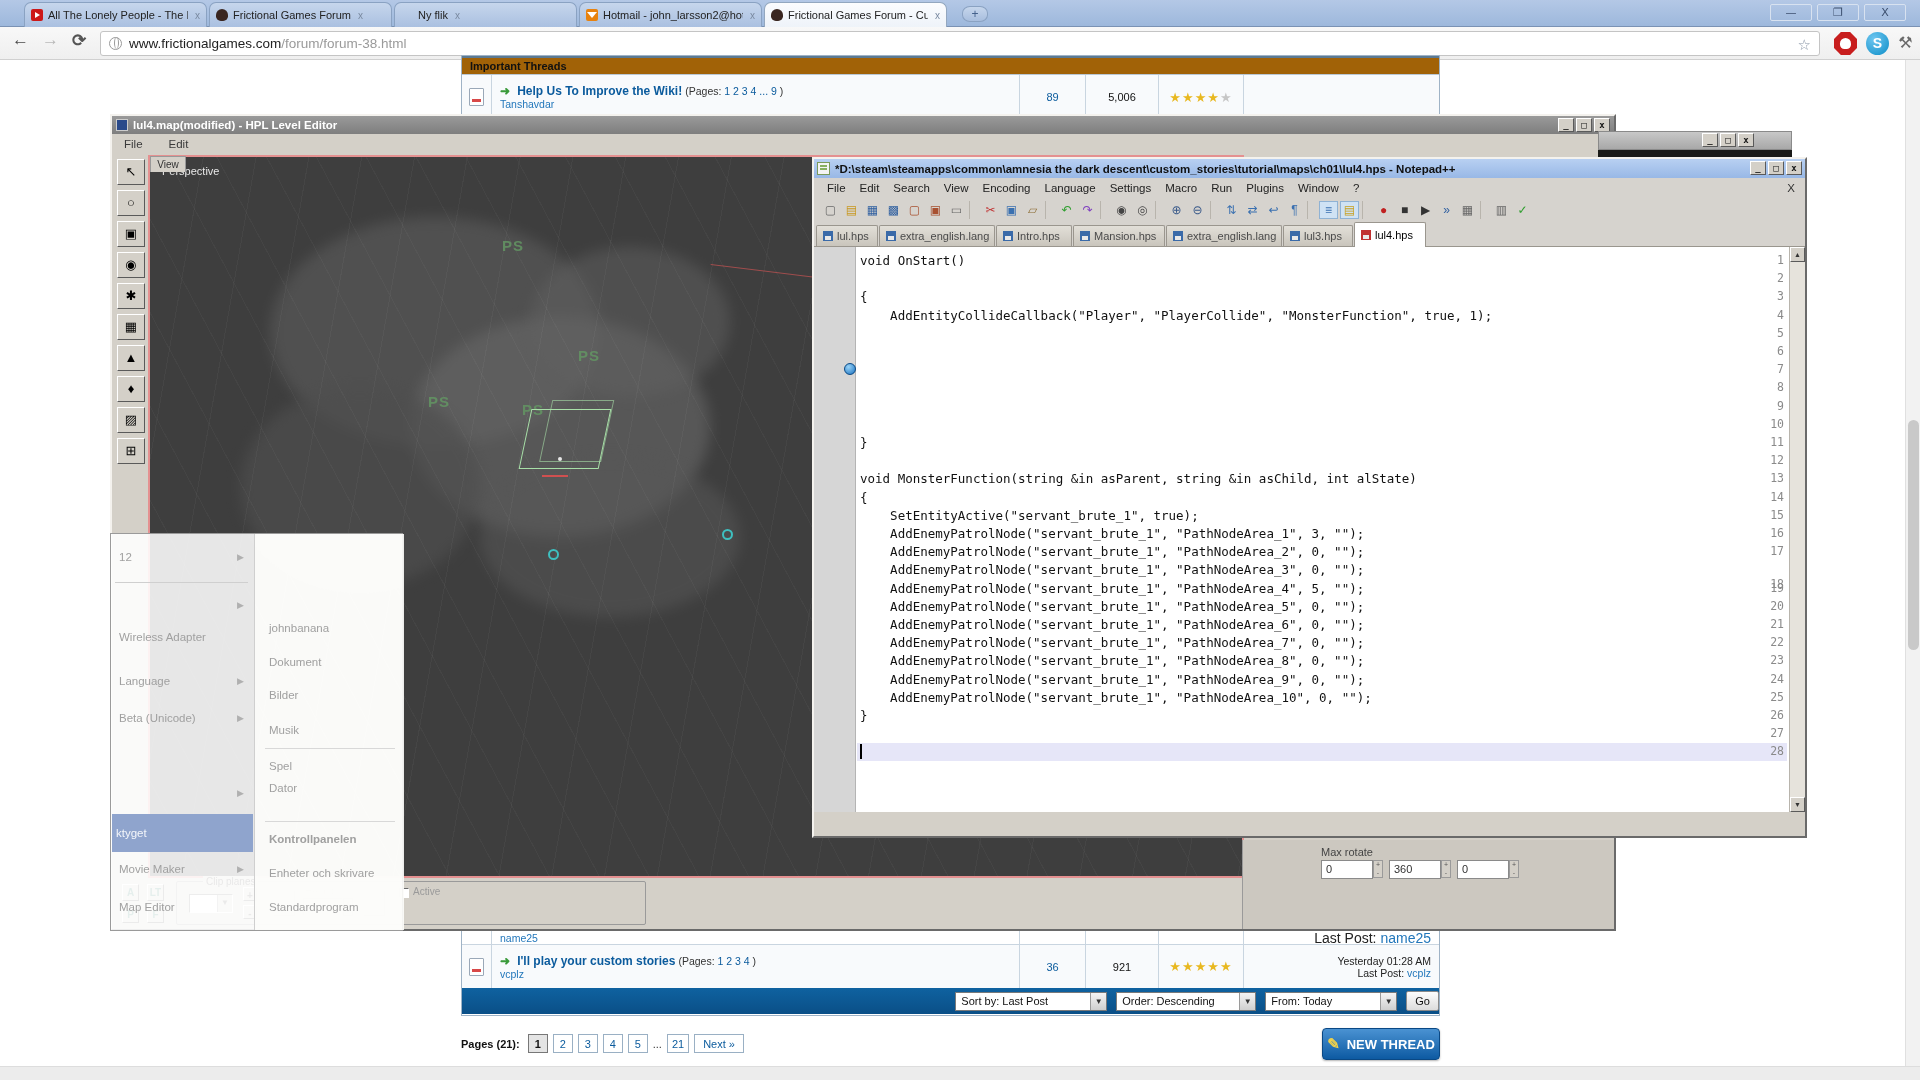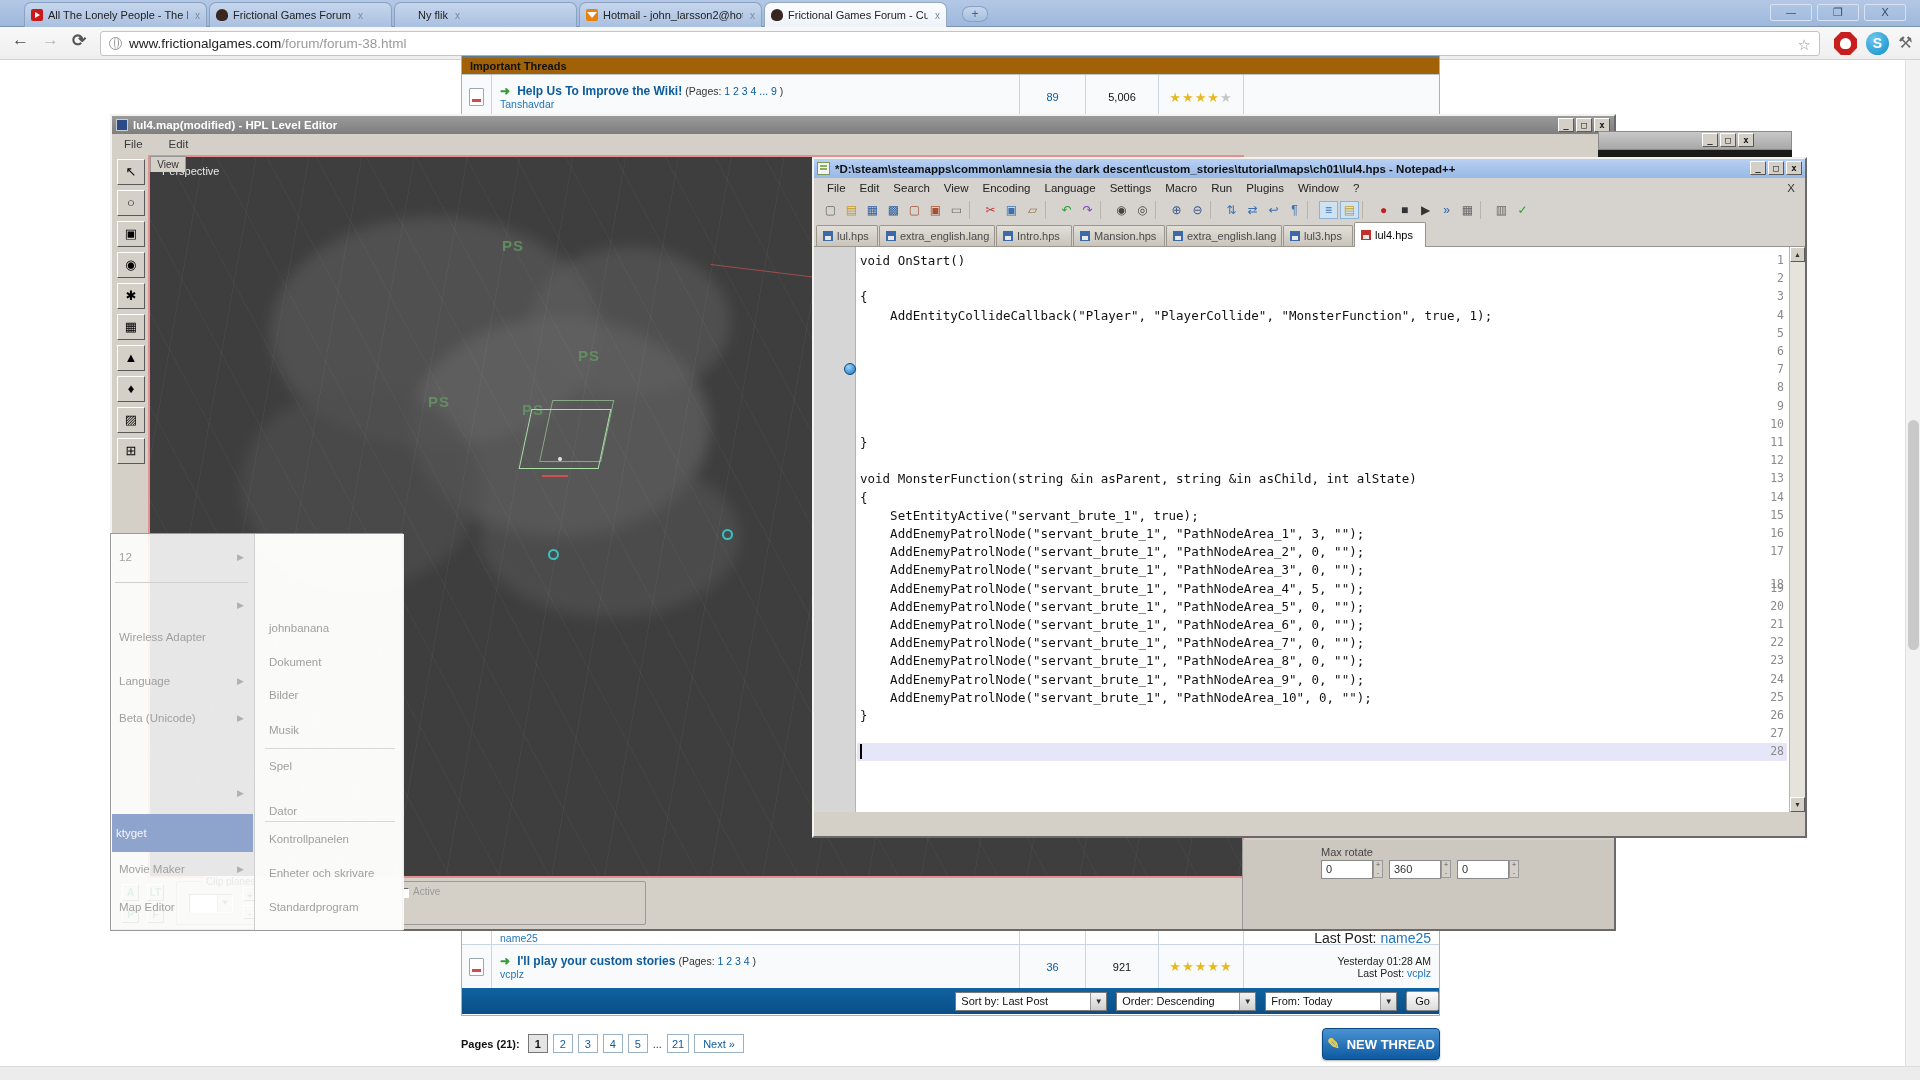--- a/index.html
+++ b/index.html
@@ -515,23 +515,23 @@
         <span>Map Editor</span>
       </div>
     </div>
   <div id="sm-right">
       <div class="smr" style="top: 84px;">johnbanana</div>
       <div class="smr" style="top: 118px;">Dokument</div>
       <div class="smr" style="top: 151px;">Bilder</div>
       <div class="smr" style="top: 186px;">Musik</div>
       <div class="smrdiv" style="top: 214px;"></div>
       <div class="smr" style="top: 222px;">Spel</div>
-      <div class="smr" style="top: 267px;">Dator</div>
+      <div class="smr" style="top: 244px;">Dator</div>
       <div class="smrdiv" style="top: 287px;"></div>
-      <div class="smr" style="top: 295px;">Kontrollpanelen</div>
+      <div class="smr" style="top: 295px; font-weight: bold;">Kontrollpanelen</div>
       <div class="smr" style="top: 329px;">Enheter och skrivare</div>
       <div class="smr" style="top: 363px;">Standardprogram</div>
     </div>
 </div>
 
 <div id="npp" class="abs w95">
   <div id="npp-title" class="abs">
     <span class="npicon"></span>
     <span class="ttext">*D:\steam\steamapps\common\amnesia the dark descent\custom_stories\tutorial\maps\ch01\lul4.hps - Notepad++</span>
   </div>

